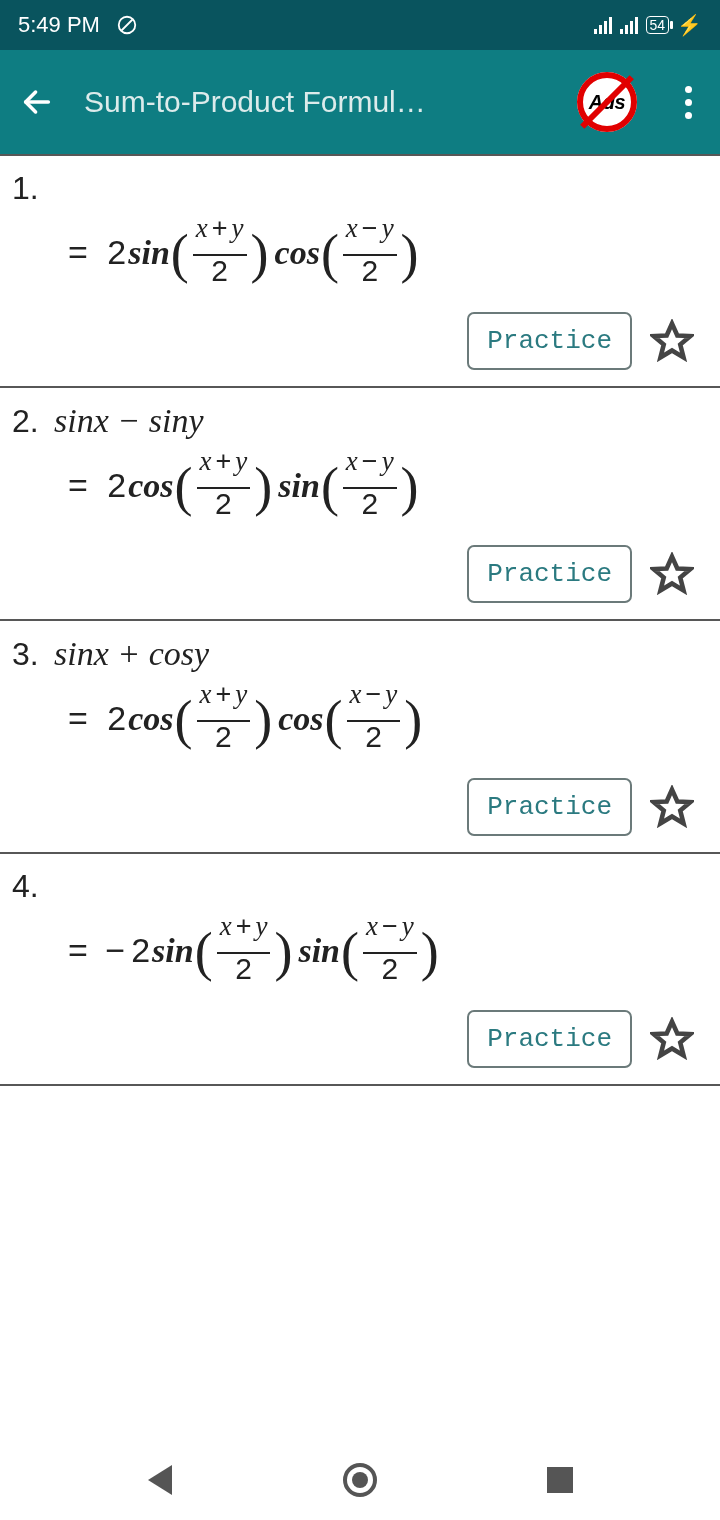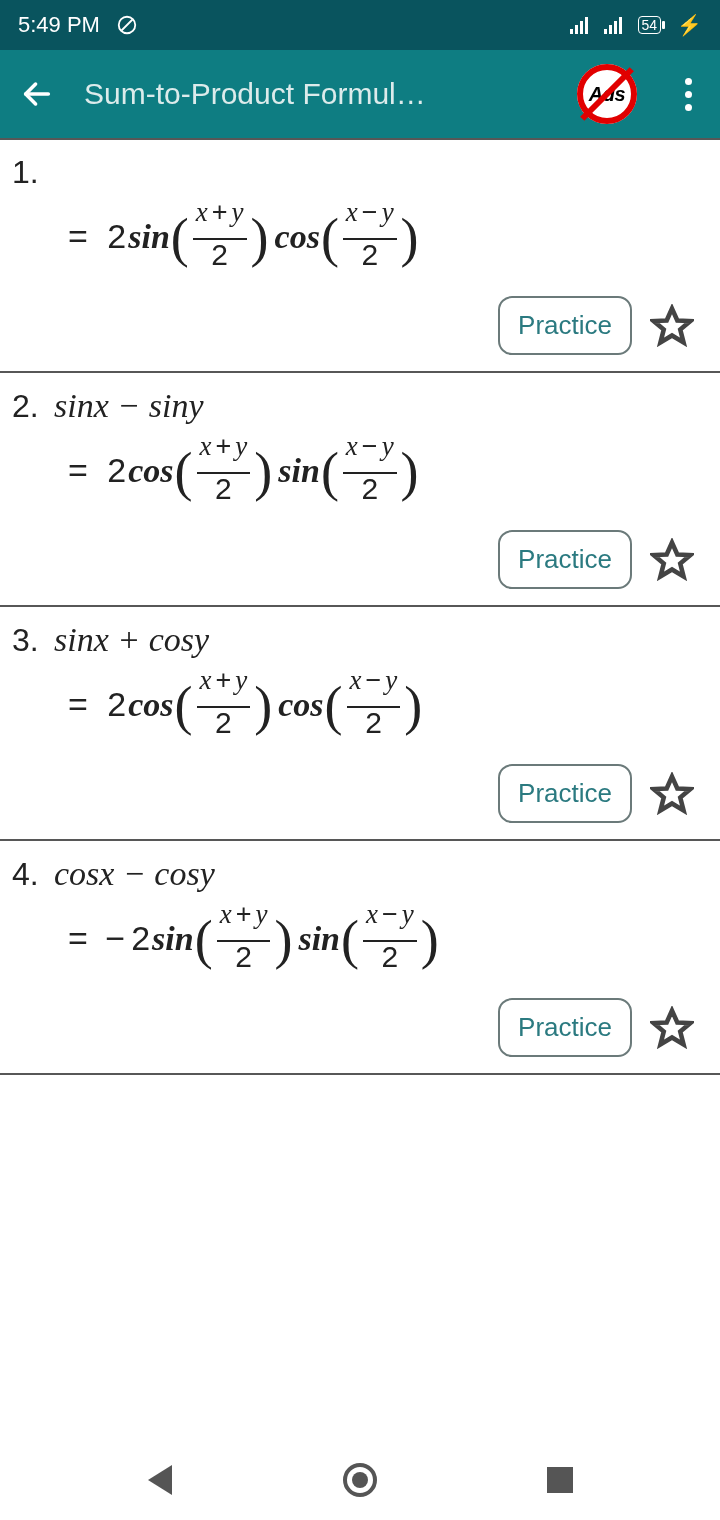--- a/index.html
+++ b/index.html
@@ -2,30 +2,30 @@
 <html><head>
 <meta charset="utf-8">
 <style>
   * { margin: 0; padding: 0; box-sizing: border-box; }
   html, body { width: 720px; height: 1520px; font-family: 'Segoe UI', Arial, sans-serif; background: #fff; overflow: hidden; }
   .status-bar {
     height: 50px; background: #09545e; color: #fff; display: flex; align-items: center;
     padding: 0 18px; font-size: 22px; justify-content: space-between;
   }
   .status-left { display: flex; align-items: center; gap: 16px; font-weight: 500; }
-  .status-right { display: flex; align-items: center; gap: 16px; }
+  .status-right { display: flex; align-items: center; gap: 8px; }
   .signal { display: inline-flex; align-items: flex-end; gap: 2px; height: 18px;}
   .signal span { width: 3px; background: #fff; display: inline-block; }
   .signal span:nth-child(1){height:5px}.signal span:nth-child(2){height:9px}
   .signal span:nth-child(3){height:13px}.signal span:nth-child(4){height:17px}
   .batt { border: 1.5px solid #fff; border-radius: 4px; padding: 0 3px; font-size: 14px; line-height: 16px; position: relative;}
   .batt::after{content:"";position:absolute;right:-5px;top:4px;width:3px;height:8px;background:#fff;border-radius:1px;}
   .bolt { font-size: 20px; }
   .app-bar {
-    height: 88px; background: #0e7d82; color: #fff; display: flex; align-items: center;
+    height: 104px; background: #0e7d82; color: #fff; display: flex; align-items: center;
     padding: 4px 20px; gap: 30px;
   }
   .back-btn { font-size: 40px; color:#fff; cursor:pointer; display:flex; align-items:center;}
   .title { flex: 1; color: #dcebeb; font-size: 30px; font-weight: 500; white-space: nowrap; overflow: hidden; text-overflow: ellipsis;}
   .ads-icon { width: 60px; height: 60px; border-radius: 50%; background: #fff; display:flex; align-items:center; justify-content:center; position:relative; cursor:pointer;}
   .ads-text { font-weight:700; font-size:20px; color:#000; font-style:italic; letter-spacing:-0.5px;}
   .ads-ring { position:absolute; inset:0; border:6px solid #e10000; border-radius:50%;}
   .ads-slash { position:absolute; width:70px; height:6px; background:#e10000; transform:rotate(-45deg);}
   .kebab { display:flex; flex-direction:column; gap:6px; padding:0 8px 0 18px; cursor:pointer;}
   .kebab span { width:7px; height:7px; border-radius:50%; background:#fff;}
@@ -39,21 +39,21 @@
   .coef { margin: 0 2px; }
   .func { margin-right: 1px; font-weight: bold;}
   .paren { font-style: normal; font-size: 54px; font-weight: 300; font-family: 'Times New Roman', serif; line-height: 0.6; position:relative; top:2px;}
   .frac { display:inline-flex; flex-direction:column; align-items:center; line-height:1; margin:0 4px; position:relative; top:-2px;}
   .frac .top { font-size: 27px; border-bottom: 2px solid #222; padding: 0 3px 12px;}
   .frac .bot { font-size: 30px; font-style: normal; font-family:Arial; padding-top:0px;}
   .frac .top .op { font-style:normal; font-family:Arial; margin:0 4px;}
   .actions { display:flex; justify-content:flex-end; align-items:center; gap:18px; padding: 14px 6px 4px 0;}
   .practice-btn {
     border: 2px solid #6b7a7a; color: #2b7a80; background:#fff; font-size: 26px;
-    padding: 12px 18px; border-radius: 14px; cursor:pointer; font-family:Liberation Sans, sans-serif;
+    padding: 12px 18px; border-radius: 7px; cursor:pointer; font-family:Liberation Mono, monospace;
   }
   .star { width:44px; height:44px; cursor:pointer;}
   .star svg { width:100%; height:100%; stroke:#444; stroke-width:2.5; fill:none;}
   .neg { font-style:normal; font-family:Arial; margin-right:4px;}
   .nav-bar { position:absolute; bottom:0; left:0; right:0; height:80px; background:#fff; display:flex; align-items:center; justify-content:space-around; padding:0 60px;}
   .nav-btn { width:40px; height:40px; display:flex; align-items:center; justify-content:center; cursor:pointer; color:#555;}
   .tri { width:0; height:0; border-top:15px solid transparent; border-bottom:15px solid transparent; border-right:24px solid #555;}
   .circ { width:34px; height:34px; border:4px solid #555; border-radius:50%; position:relative;}
   .circ::after{content:"";position:absolute;inset:5px;background:#555;border-radius:50%;}
   .sq { width:26px; height:26px; background:#555;}
@@ -198,21 +198,20 @@
       <div class="actions">
         <button class="practice-btn">Practice</button>
         <span class="star"><svg viewBox="0 0 24 24">
             <polygon points="12,2.5 14.9,9 22,9.3 16.5,13.9 18.3,21 12,17.2 5.7,21 7.5,13.9 2,9.3 9.1,9"></polygon>
           </svg></span>
       </div>
     </div>
     <div class="card">
       <div class="card-head">
         <span class="num">4.</span>
-        <span class="lhs">cosx − cosy</span>
       </div>
       <div class="rhs-row">
         <span class="eq">=&nbsp;</span>
         <span class="neg">−</span>
         <span class="coef" style="font-style:normal;font-family:Arial">2</span>
         <span class="func">sin</span>
         <span class="paren">(</span>
         <span class="frac">
           <span class="top"><i>x</i><span class="op">+</span><i>y</i></span>
           <span class="bot">2</span>

